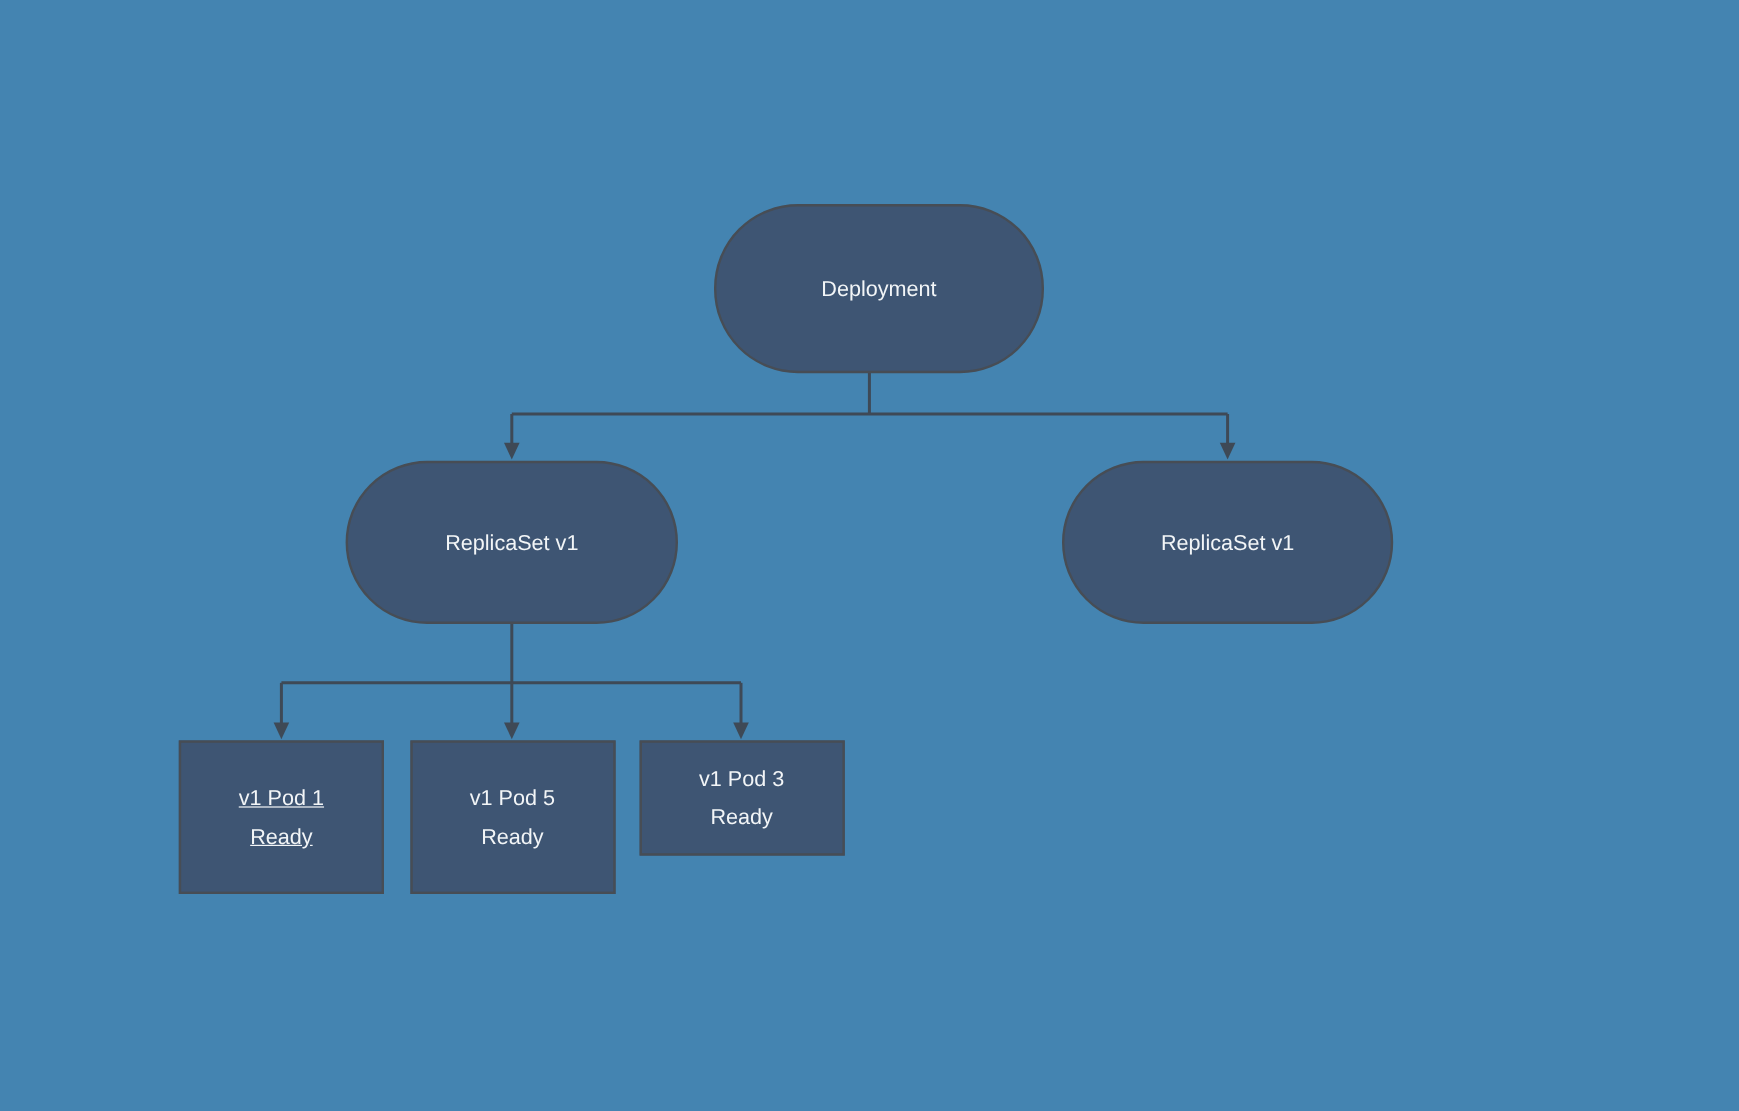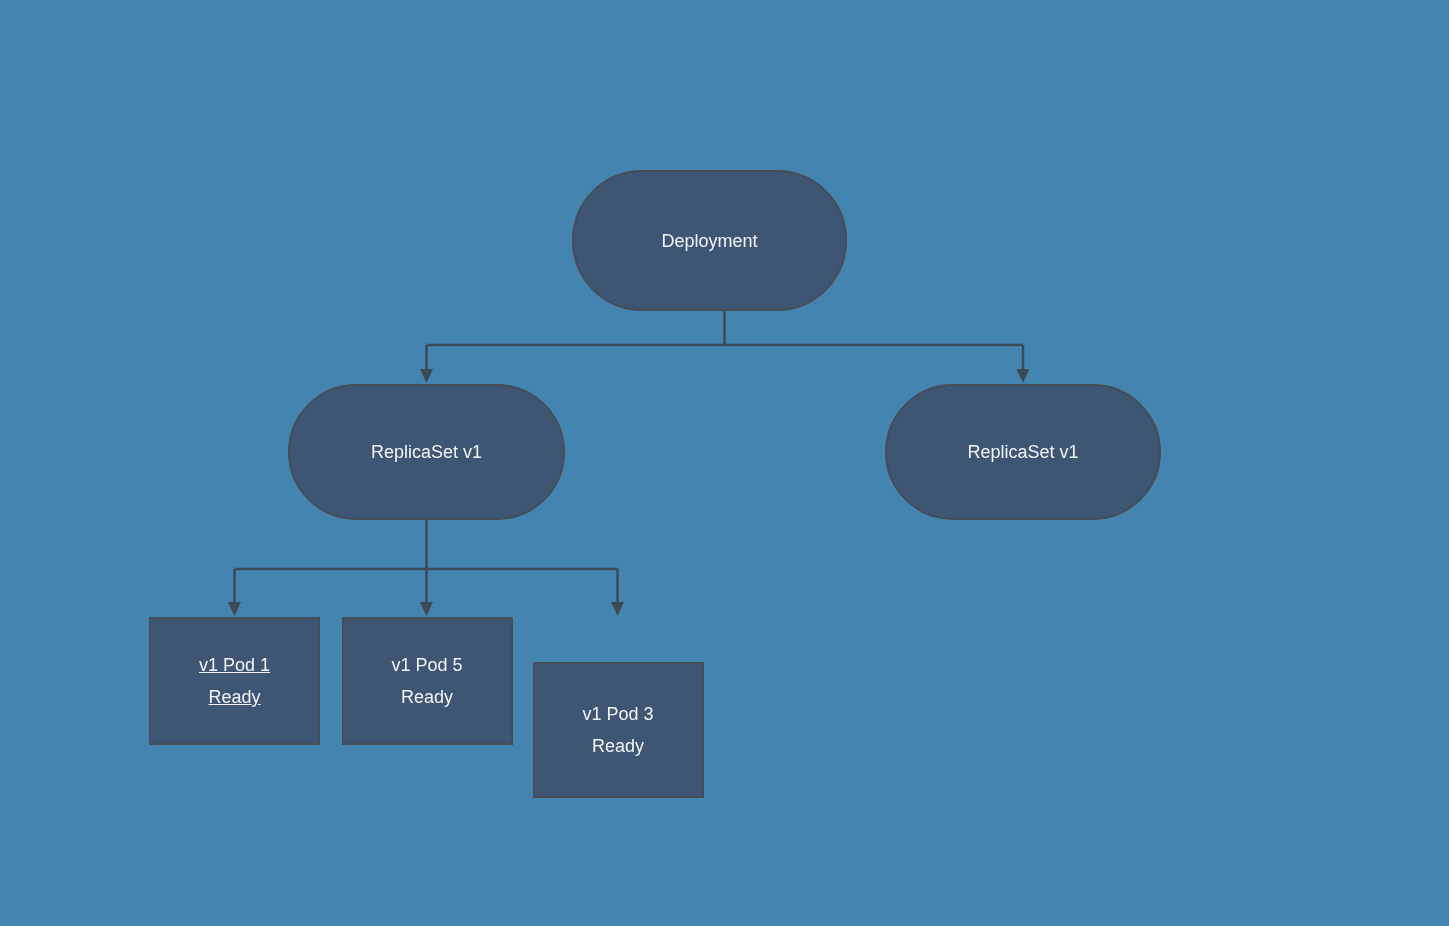--- a/index.html
+++ b/index.html
@@ -44,26 +44,26 @@
     display: flex;
     flex-direction: column;
     align-items: center;
     justify-content: center;
     text-align: center;
     line-height: 32px;
   }
   .stadium {
     border-radius: 70px;
   }
-  .node-deployment      { left: 572px;   top: 170px; width: 275px; height: 141px; }
+  .node-deployment      { left: 595px;   top: 170px; width: 275px; height: 141px; }
   .node-replicaset-left { left: 288px;   top: 384px; width: 277px; height: 136px; }
   .node-replicaset-right{ left: 885px;   top: 384px; width: 276px; height: 136px; }
   .node-pod-1 { left: 149px;   top: 617px; width: 171px; height: 128px; text-decoration: underline; }
   .node-pod-2 { left: 341.5px; top: 617px; width: 171px; height: 128px; }
-  .node-pod-3 { left: 532.5px; top: 617px; width: 171px; height: 136px; margin-top: 45px; }
+  .node-pod-3 { left: 532.5px; top: 617px; width: 171px; height: 96px; }
 </style>
 </head>
 <body>
 
 <div class="canvas">
 
   <svg class="edges" viewBox="0 0 1449 926" xmlns="http://www.w3.org/2000/svg">
 
     <g>
       <path d="M724.5 307 L724.5 345"></path>

